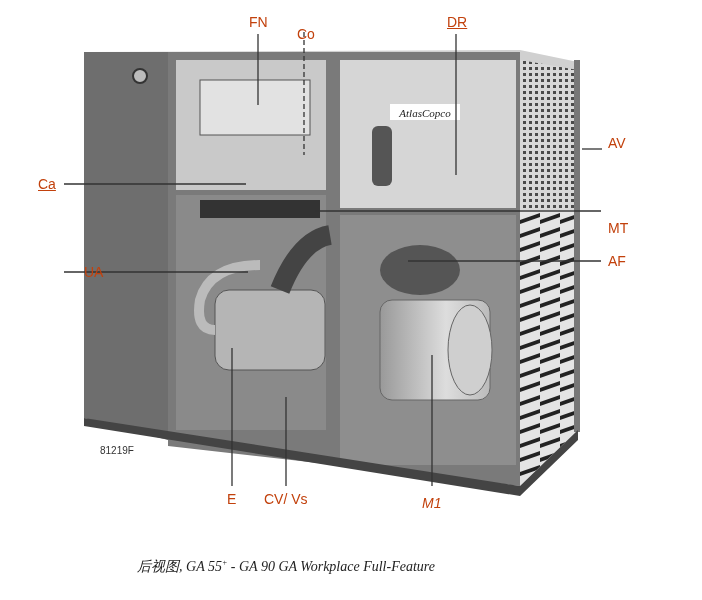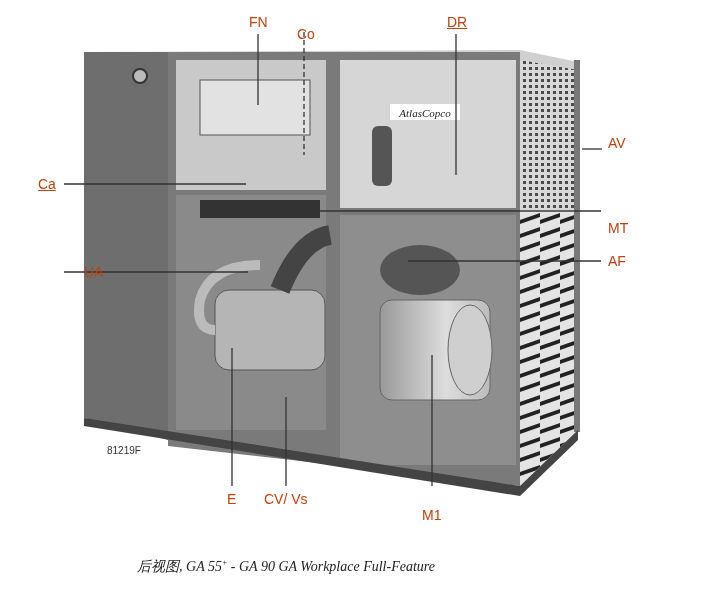--- a/index.html
+++ b/index.html
@@ -81,20 +81,20 @@
   <span class="lbl" style="left:249px;top:14px;">FN</span>
   <span class="lbl" style="left:297px;top:26px;">Co</span>
   <span class="lbl" style="left:447px;top:14px;text-decoration:underline;">DR</span>
   <span class="lbl" style="left:38px;top:176px;text-decoration:underline;">Ca</span>
   <span class="lbl" style="left:44px;top:264px;margin-left:40px;">UA</span>
   <span class="lbl" style="left:608px;top:135px;">AV</span>
   <span class="lbl" style="left:608px;top:220px;">MT</span>
   <span class="lbl" style="left:608px;top:253px;">AF</span>
   <span class="lbl" style="left:227px;top:491px;">E</span>
   <span class="lbl" style="left:264px;top:491px;">CV/ Vs</span>
-  <span class="lbl" style="left:422px;top:507px;">M1</span>
+  <span class="lbl" style="left:422px;top:495px;font-style:italic;">M1</span>
 
-  <span class="code" style="left:107px;top:445px;">81219F</span>
+  <span class="code" style="left:100px;top:445px;">81219F</span>
 
   <div class="caption">
     <span>后视图, GA 55</span><sup>+</sup><span> - GA 90 GA Workplace Full-Feature</span>
   </div>
 </div>
 
 </body></html>

